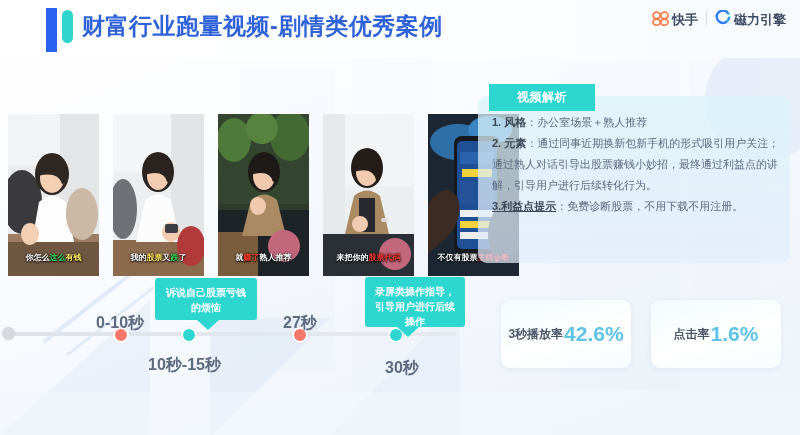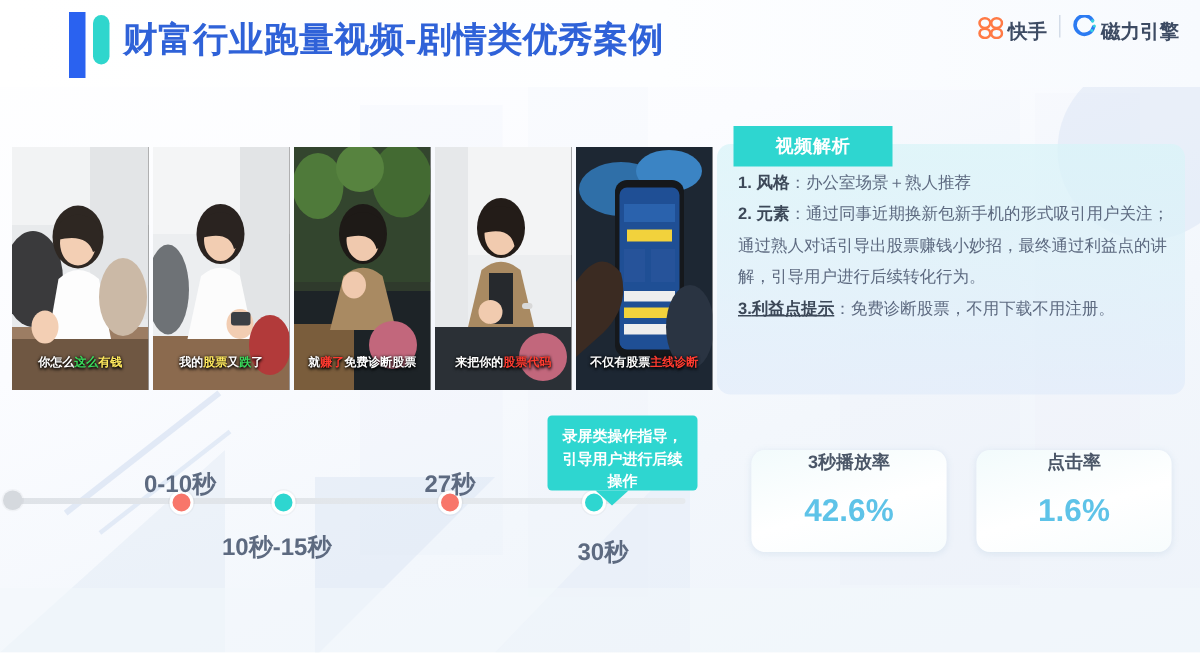--- a/index.html
+++ b/index.html
@@ -24,21 +24,21 @@
   .hd-bar-teal{position:absolute;left:62px;top:10px;width:11px;height:33px;background:#2fd6cd;
     border-radius:6px;}
   .hd-title{position:absolute;left:82px;top:11px;font-size:23px;font-weight:bold;color:#2f62d8;
     letter-spacing:.5px;white-space:nowrap;text-align:right;}
   .hd-right{position:absolute;right:14px;top:10px;display:flex;gap:8px;}
   .brand{display:flex;align-items:center;gap:3px;}
   .brand-txt{font-size:13px;font-weight:bold;color:#3d4b63;white-space:nowrap;}
   .divider-v{width:1px;height:15px;background:#d3dce8;}
 
   
-  .thumbs{position:absolute;left:8px;top:98px;display:flex;gap:3px;}
+  .thumbs{position:absolute;left:8px;top:114px;display:flex;gap:14px;}
   .thumb{position:relative;width:91px;height:162px;overflow:hidden;background:#2a2a2a;}
   .thumb .cap{position:absolute;left:0;right:0;bottom:13px;text-align:center;
     font-size:8px;font-weight:bold;line-height:1.1;white-space:nowrap;
     color:#ffe95e;text-shadow:0 0 2px #000,0 1px 2px #000;}
   .thumb .cap em{font-style:normal;color:#ff3b30;}
   .thumb .cap i{font-style:normal;color:#ffffff;}
   .thumb .cap b{font-weight:bold;color:#39d95b;}
 
   
   .panel{position:absolute;left:478px;top:96px;width:312px;height:167px;
@@ -71,21 +71,21 @@
   .bubble .tail{position:absolute;width:0;height:0;}
   .bubble.red .tail{border-left:9px solid transparent;border-right:9px solid transparent;
     border-bottom:9px solid #f8857a;top:-9px;}
   .bubble.teal .tail{border-left:11px solid transparent;border-right:11px solid transparent;
     border-top:10px solid #2ed6d0;bottom:-10px;}
 
   
   .metric{position:absolute;top:300px;width:130px;height:68px;border-radius:9px;
     background:linear-gradient(165deg,#f2fbfc 0%,#ffffff 55%,#f7fcfd 100%);
     box-shadow:0 1px 5px rgba(120,160,190,.16);
-    display:flex;flex-direction:column;align-items:center;justify-content:flex-start;gap:12px;}
+    display:flex;flex-direction:row;align-items:center;justify-content:center;gap:1px;}
   .metric .m-label{font-size:12px;font-weight:bold;color:#4b5768;white-space:nowrap;}
   .metric .m-value{font-size:21px;font-weight:bold;color:#5ec3e8;white-space:nowrap;}
   #metric-0{left:501px;}
   #metric-1{left:651px;}
 </style>
 </head>
 <body>
 
 <div class="stage">
 
@@ -180,21 +180,21 @@
         <ellipse cx="44" cy="14" rx="16" ry="16" fill="#57833f"></ellipse>
         <rect x="0" y="96" width="91" height="66" fill="#1d2327"></rect>
         <rect x="0" y="118" width="40" height="44" fill="#7a5d3c"></rect>
         <ellipse cx="46" cy="58" rx="16" ry="20" fill="#1e1a17"></ellipse>
         <ellipse cx="46" cy="62" rx="11" ry="14" fill="#f0c9ae"></ellipse>
         <path d="M32 50q14-13 28 0 2 16-5 18-3-13-23-7z" fill="#1e1a17"></path>
         <path d="M33 86q13-11 26 0l9 36H24z" fill="#a98a62"></path>
         <ellipse cx="40" cy="92" rx="8" ry="9" fill="#f0c9ae"></ellipse>
         <ellipse cx="66" cy="132" rx="16" ry="16" fill="#c2677c"></ellipse>
       </svg>
-      <div class="cap"><i>就</i><em>赚了</em><i>免费诊断股票</i></div>
+      <div class="cap"><i>就</i><em>赚了</em><i>熟人推荐</i></div>
     </div>
 
     <div class="thumb">
       <svg width="91" height="162" viewBox="0 0 91 162" preserveAspectRatio="none">
         <rect width="91" height="162" fill="#eceef0"></rect>
         <rect x="0" y="0" width="91" height="72" fill="#f3f4f5"></rect>
         <rect x="0" y="0" width="22" height="120" fill="#e6e8ea"></rect>
         <rect x="0" y="120" width="91" height="42" fill="#2b3036"></rect>
         <ellipse cx="44" cy="54" rx="16" ry="20" fill="#231c18"></ellipse>
         <ellipse cx="44" cy="58" rx="11" ry="14" fill="#f1cbaf"></ellipse>
@@ -250,20 +250,24 @@
     <div class="tl-dot teal" id="tl-dot-2" style="left: 181px;"></div>
     <div class="tl-dot red" id="tl-dot-3" style="left: 292px;"></div>
     <div class="tl-dot teal" id="tl-dot-4" style="left: 388px;"></div>
   </div>
 
   <div class="tl-time" id="tl-time-0" style="left: 96px; top: 313px;">0-10秒</div>
   <div class="tl-time" id="tl-time-1" style="left: 148px; top: 355px;">10秒-15秒</div>
   <div class="tl-time" id="tl-time-2" style="left: 283px; top: 313px;">27秒</div>
   <div class="tl-time" id="tl-time-3" style="left: 385px; top: 358px;">30秒</div>
 
+  <div class="bubble teal" id="bub-1" style="left: 155px; top: 278px; width: 102px; height: 42px;">
+    <span class="tail" id="tail-1" style="left: 42px;"></span>
+    <span>诉说自己股票亏钱的烦恼</span>
+  </div>
   <div class="bubble teal" id="bub-3" style="left: 365px; top: 277px; width: 100px; height: 50px;">
     <span class="tail" id="tail-3" style="left: 32px;"></span>
     <span>录屏类操作指导，引导用户进行后续操作</span>
   </div>
 
   <div class="metric" id="metric-0">
     <div class="m-label">3秒播放率</div>
     <div class="m-value">42.6%</div>
   </div>
   <div class="metric" id="metric-1">

